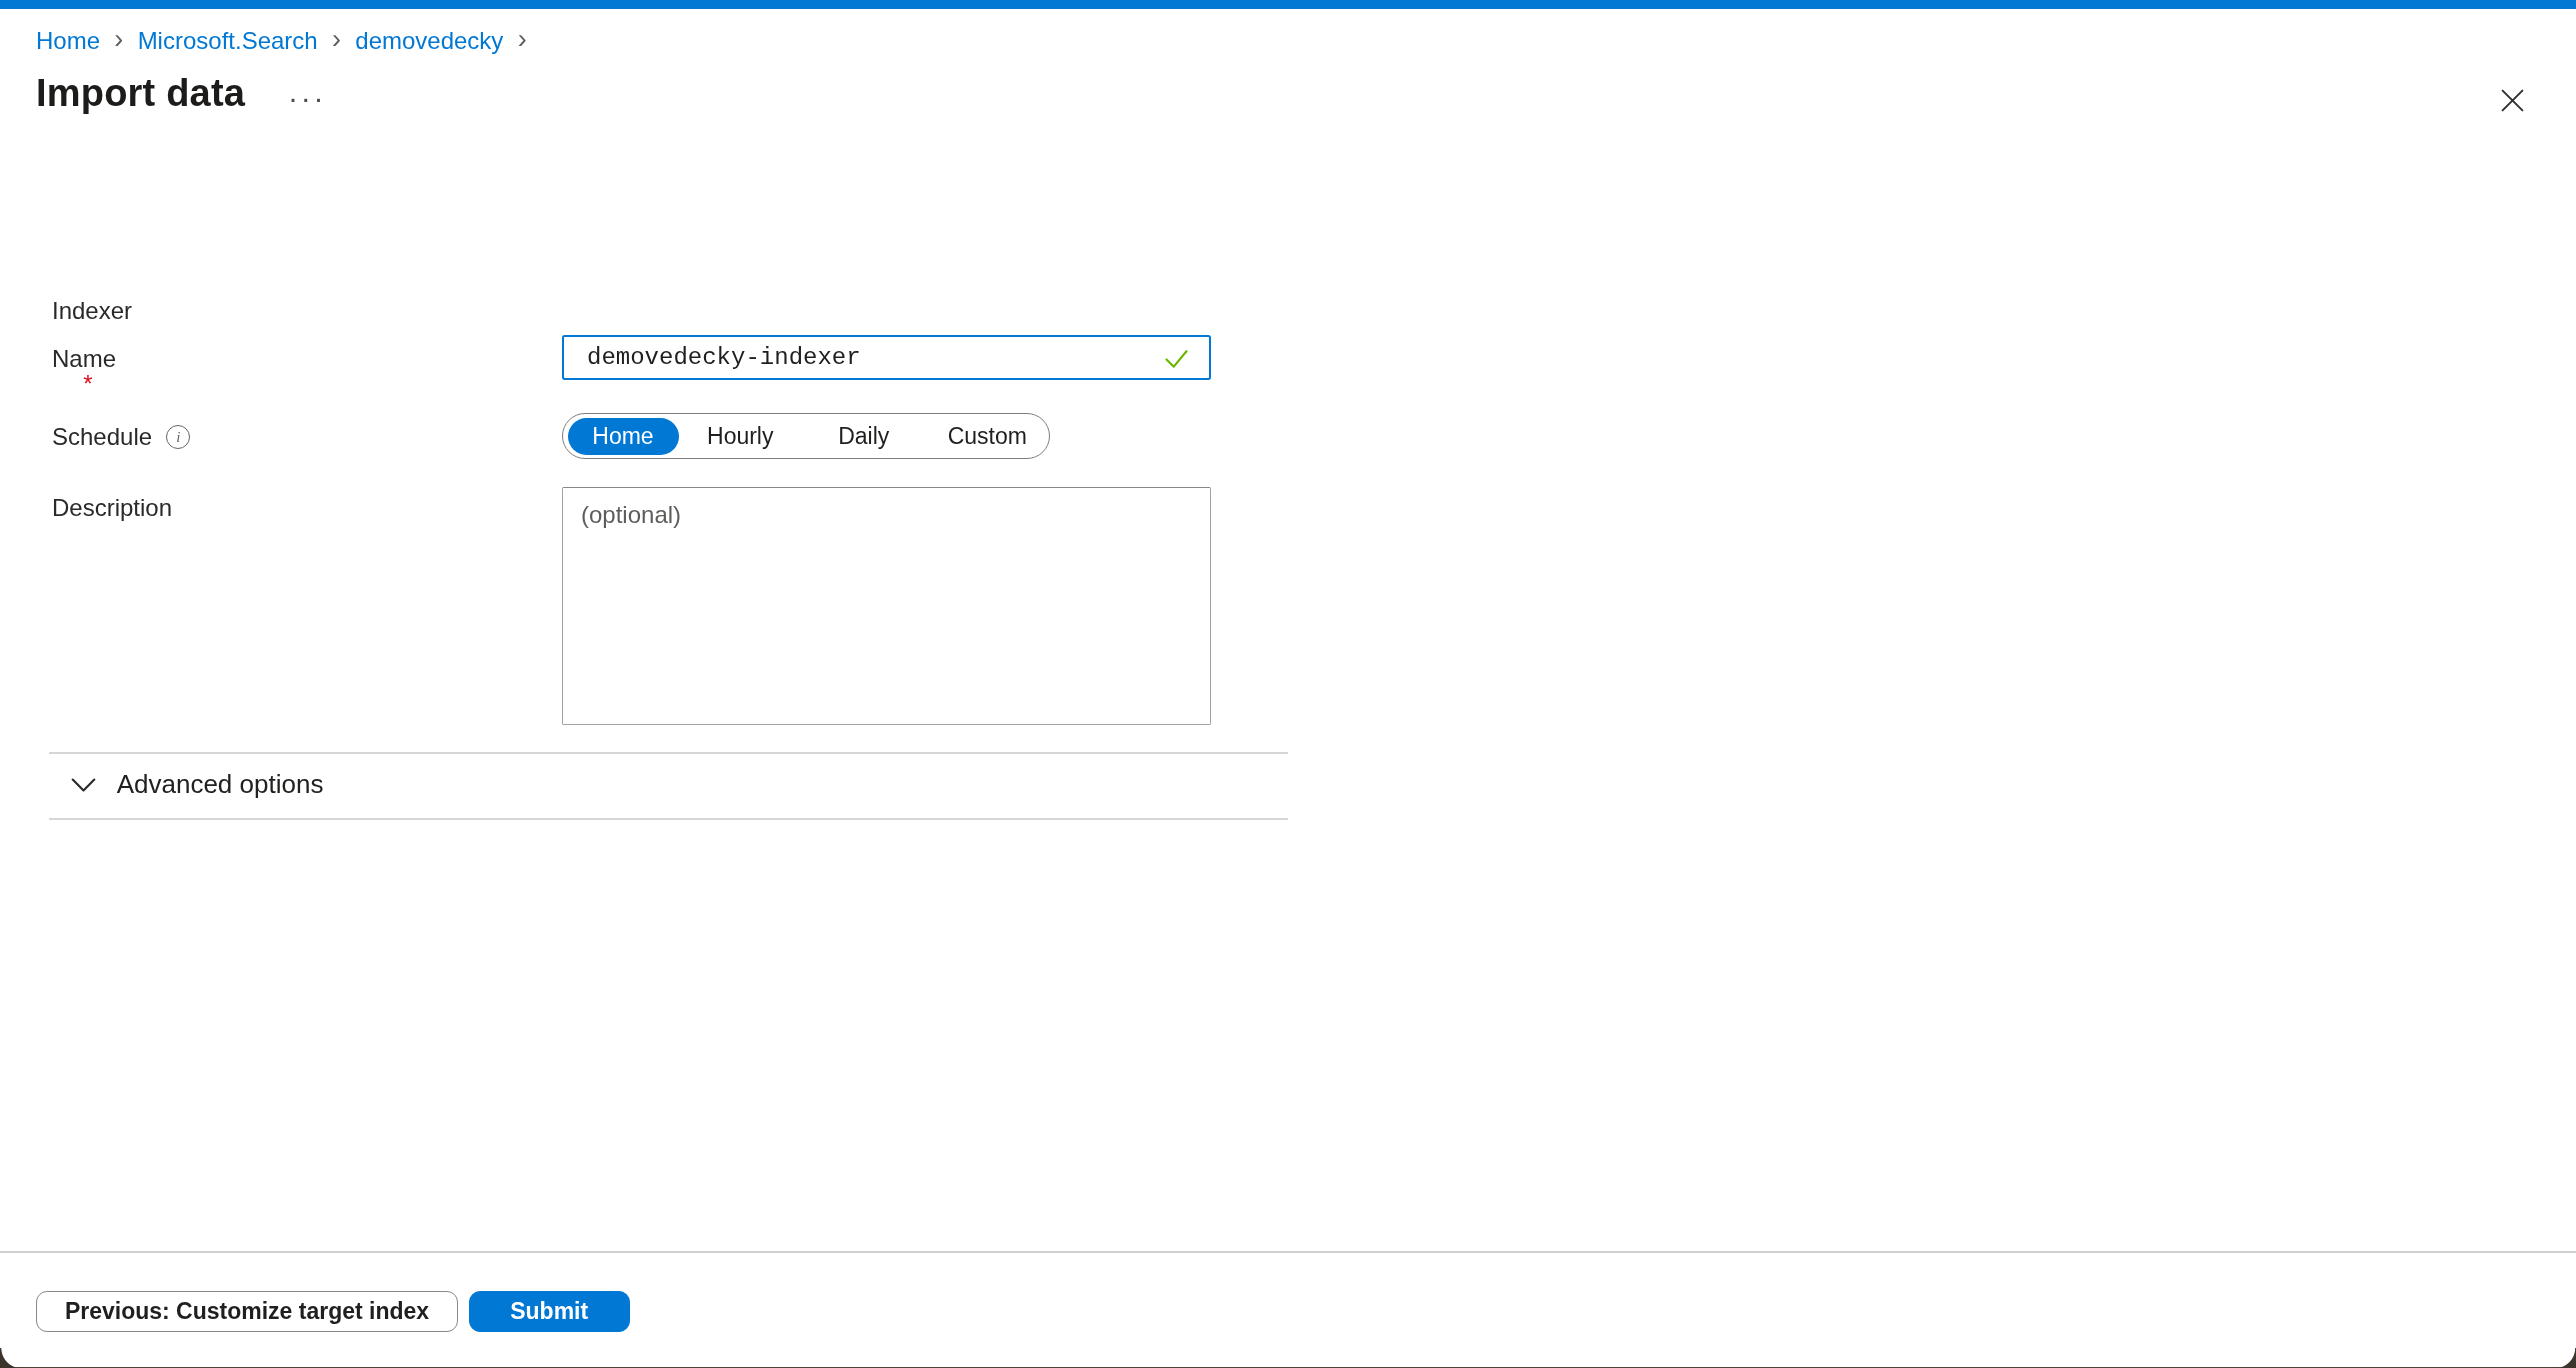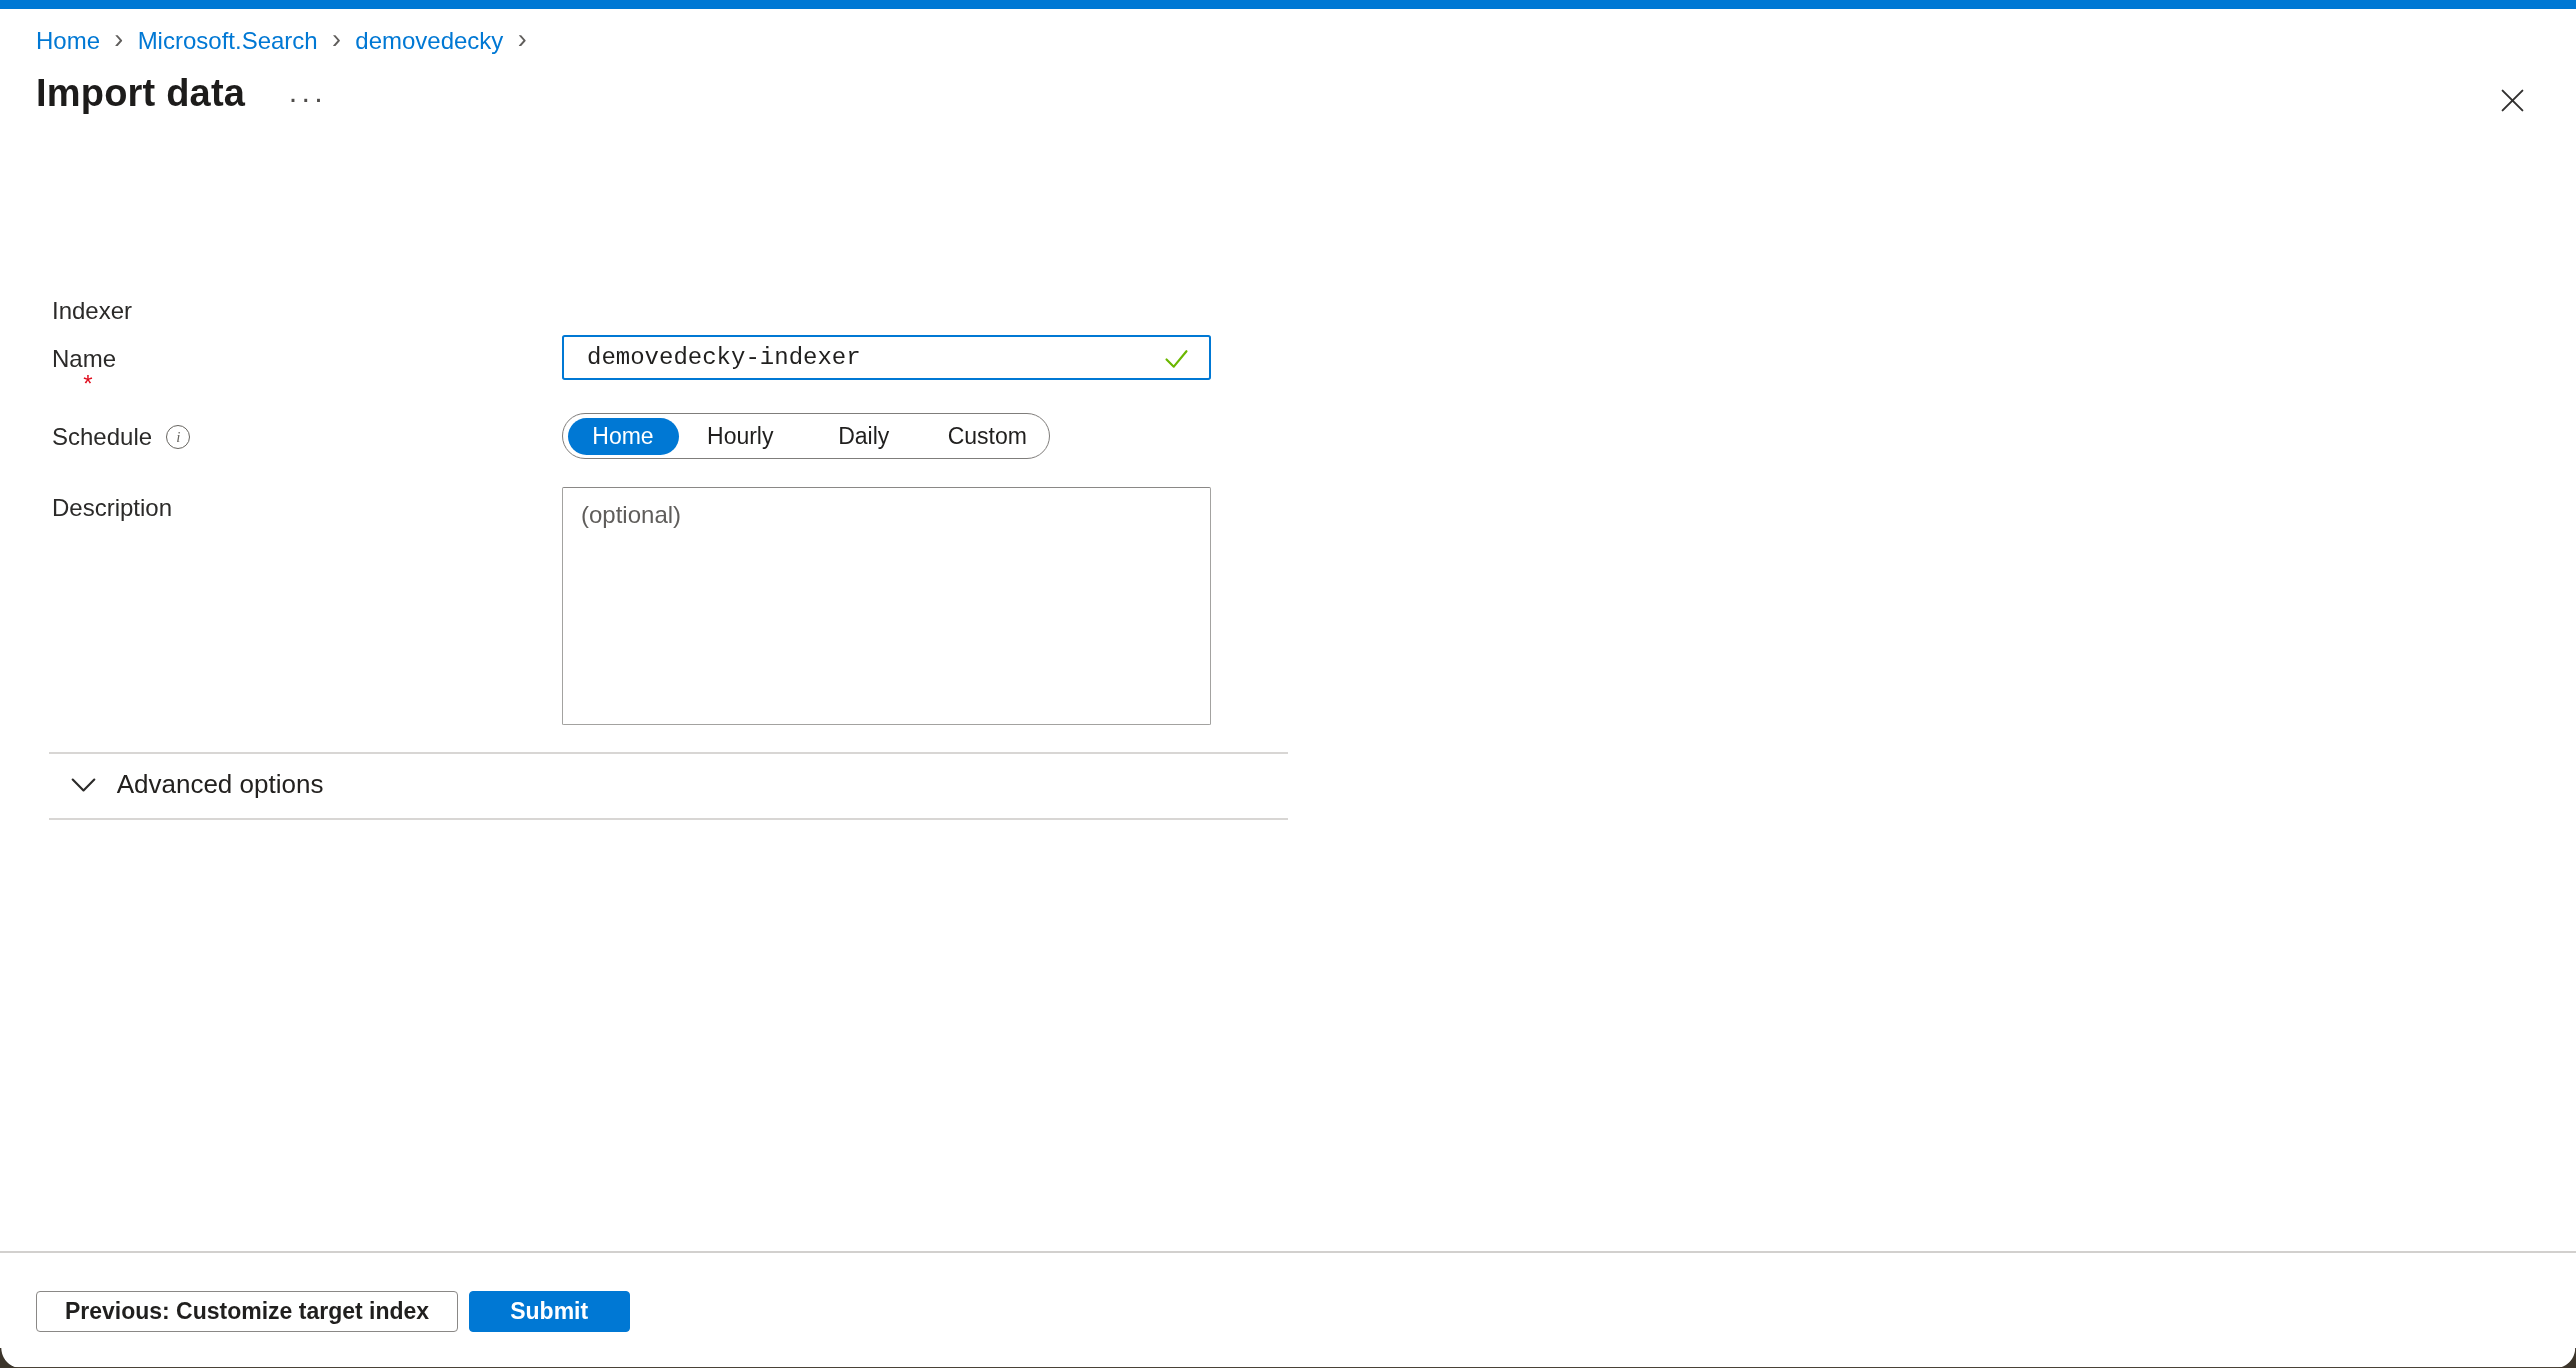--- a/index.html
+++ b/index.html
@@ -82,21 +82,21 @@
   .divider-1 { top: 752px; }
   .divider-2 { top: 818px; }
 
   .advanced-row { position: absolute; left: 70px; top: 769px; display: flex; align-items: center; gap: 19.7px; cursor: pointer; }
   .advanced-label { font-size: 26px; color: #23211f; }
 
   
   .footer-divider { position: absolute; left: 0; top: 1251px; width: 2576px; height: 1.8px; background: #d2d0ce; }
   .footer { position: absolute; left: 36px; top: 1291px; display: flex; gap: 10.7px; }
   .btn { height: 41px; display: flex; align-items: center; justify-content: center;
-         font-size: 23px; font-weight: 700; border-radius: 4px; cursor: pointer;
+         font-size: 23px; font-weight: 700; border-radius: 11px; cursor: pointer;
          font-family: "Liberation Sans", sans-serif; }
   .btn-secondary { width: 422px; background: #fff; border: 1.8px solid #8a8886; color: #201f1e; }
   .btn-primary { width: 161px; background: #0078d4; border: 1.8px solid #0078d4; color: #fff; }
 
   
   .bottom-line { position: absolute; left: 0; bottom: 0; width: 2576px; height: 1.8px; background: #4a4237; }
   .corner { position: absolute; bottom: 0; width: 21.5px; height: 21.5px; }
   .corner-left { left: 0; background: radial-gradient(circle 21.5px at 21.5px 0px, rgba(0,0,0,0) 0 19.7px, #3c352b 20.6px); }
   .corner-right { right: 0; background: radial-gradient(circle 21.5px at 0px 0px, rgba(0,0,0,0) 0 19.7px, #3c352b 20.6px); }
 </style>

